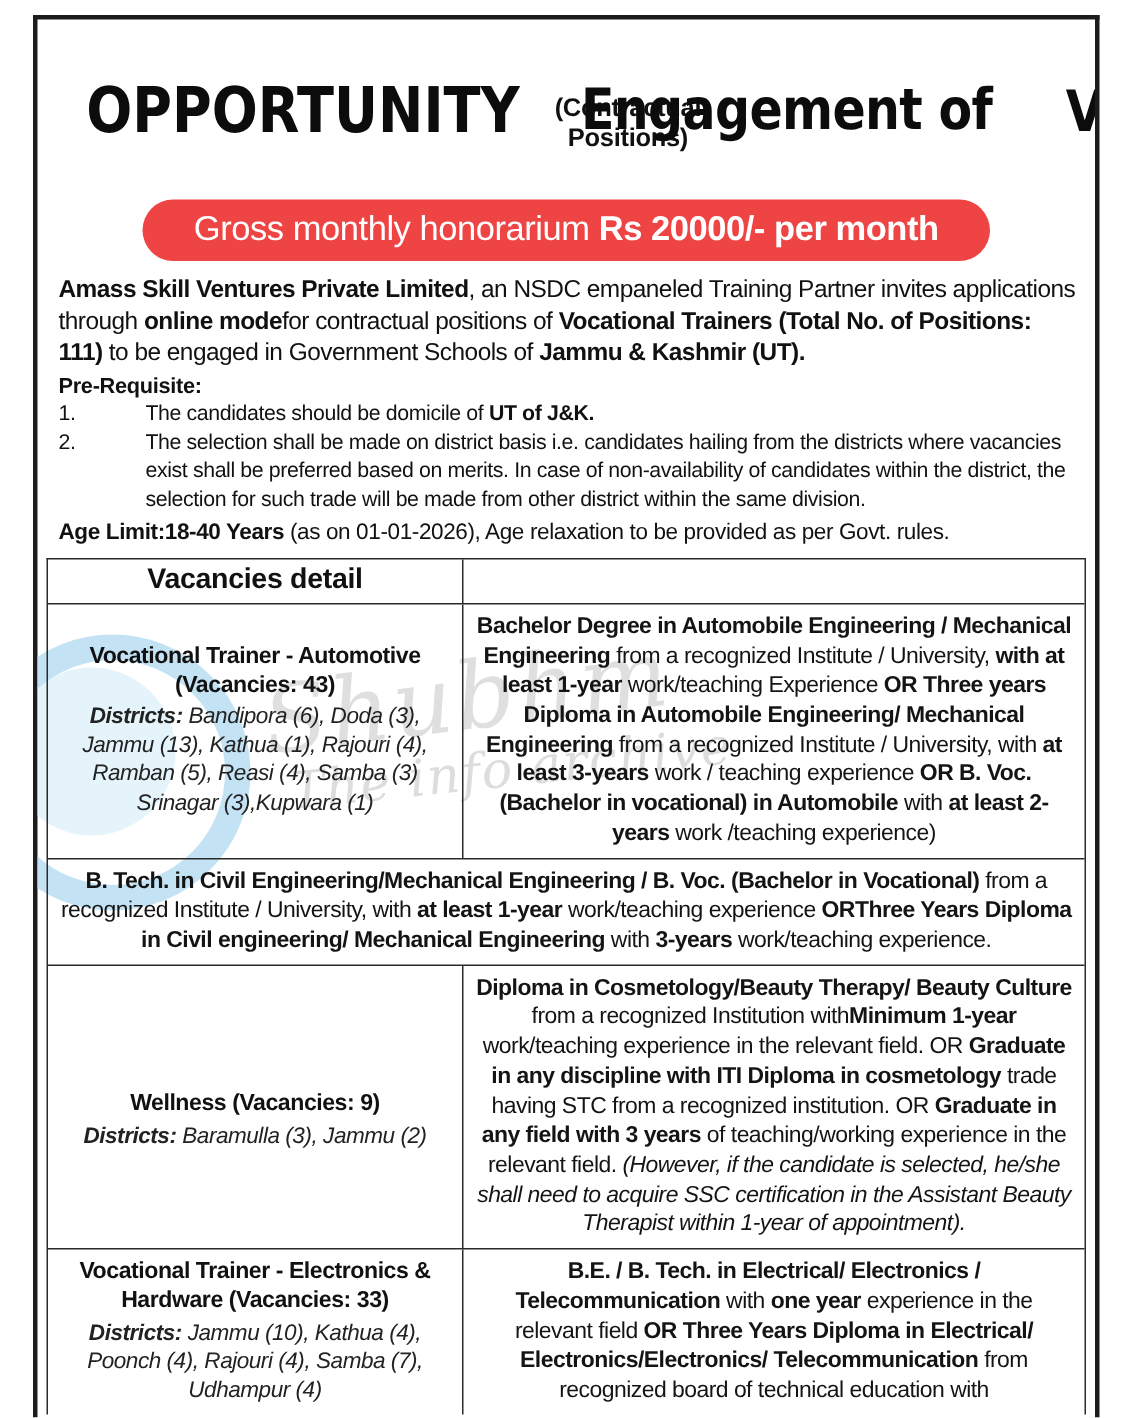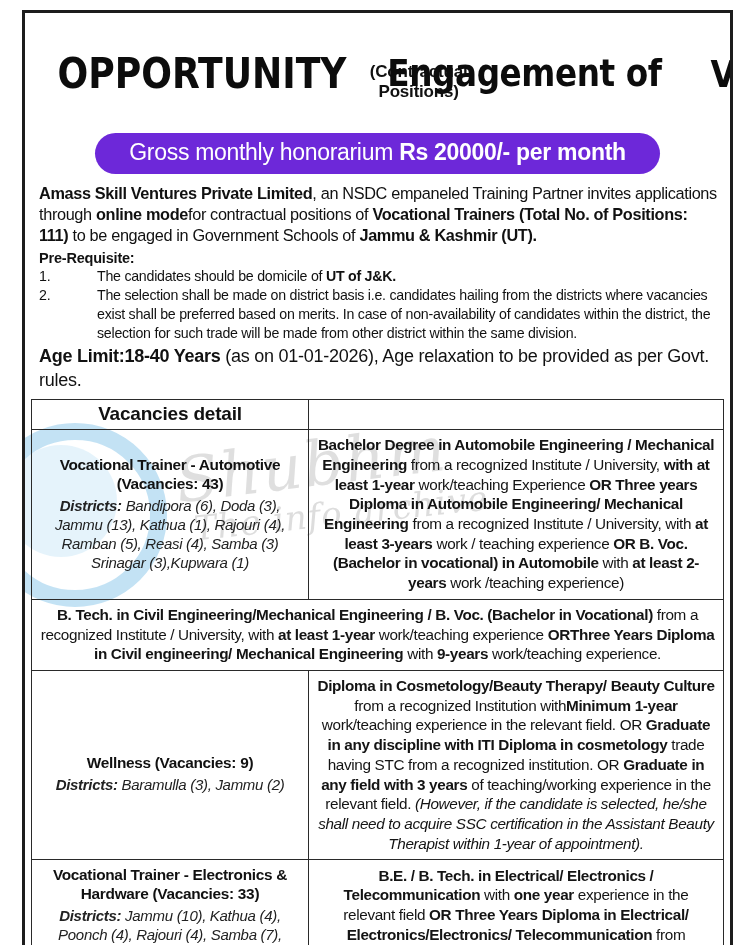--- a/index.html
+++ b/index.html
@@ -152,21 +152,21 @@
 
   
   .pill-wrap {
     position: relative;
     display: flex;
     justify-content: center;
     margin-top: 2px;
     z-index: 6;
   }
   .pill {
-    background: #6d28d9;
+    background: #ef4444;
     color: #ffffff;
     border-radius: 22px;
     padding: 6px 34px 8px 34px;
     font-size: 23px;
     letter-spacing: -0.3px;
     white-space: nowrap;
   }
   .pill b { font-weight: 700; }
   .pill .light { font-weight: 400; }
 
@@ -194,21 +194,21 @@
     line-height: 1.32;
     letter-spacing: -0.25px;
   }
   .prereq-item {
     display: flex;
     align-items: flex-start;
   }
   .prereq-num { width: 58px; flex: 0 0 58px; }
   .prereq-text { flex: 1; }
   .age-limit {
-    font-size: 18px;
+    font-size: 15px;
     margin-top: 3px;
     letter-spacing: -0.25px;
   }
   .age-limit b { font-weight: 700; }
 
   
   .vac-table {
     position: relative;
     z-index: 6;
     margin: 7px 6px 0 6px;
@@ -344,21 +344,21 @@
         </div>
         <div class="districts"><b>Districts:</b><span> Bandipora (6), Doda (3), Jammu (13), Kathua (1), Rajouri (4), Ramban (5), Reasi (4), Samba (3) Srinagar (3),Kupwara (1)</span></div>
       </div>
       <div class="vcell-right">
         <div class="elig"><b>Bachelor Degree in Automobile Engineering / Mechanical Engineering</b> from a recognized Institute / University, <b>with at least 1-year</b> work/teaching Experience <b>OR Three years Diploma in Automobile Engineering/ Mechanical Engineering</b> from a recognized Institute / University, with <b>at least 3-years</b> work / teaching experience <b>OR B. Voc. (Bachelor in vocational) in Automobile</b> with <b>at least 2-years</b> work /teaching experience)</div>
       </div>
     </div>
 
     <div class="vrow">
       <div class="vcell-right">
-        <div class="elig"><b>B. Tech. in Civil Engineering/Mechanical Engineering / B. Voc. (Bachelor in Vocational)</b> from a recognized Institute / University, with <b>at least 1-year</b> work/teaching experience <b>ORThree Years Diploma in Civil engineering/ Mechanical Engineering</b> with <b>9-years</b> work/teaching experience.</div>
+        <div class="elig"><b>B. Tech. in Civil Engineering/Mechanical Engineering / B. Voc. (Bachelor in Vocational)</b> from a recognized Institute / University, with <b>at least 1-year</b> work/teaching experience <b>ORThree Years Diploma in Civil engineering/ Mechanical Engineering</b> with <b>3-years</b> work/teaching experience.</div>
       </div>
     </div>
 
     <div class="vrow">
       <div class="vcell-left">
         <div class="trade-title">
           <br>
           <span>Wellness (Vacancies: 9)</span>
         </div>
         <div class="districts"><b>Districts:</b><span> Baramulla (3), Jammu (2)</span></div>

